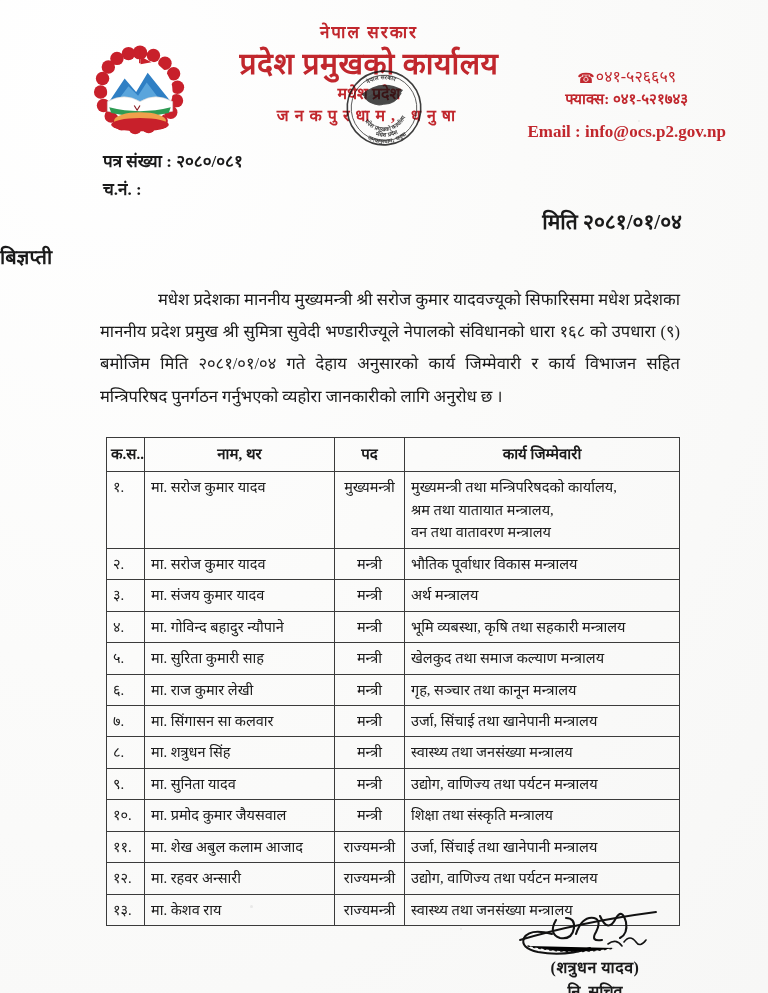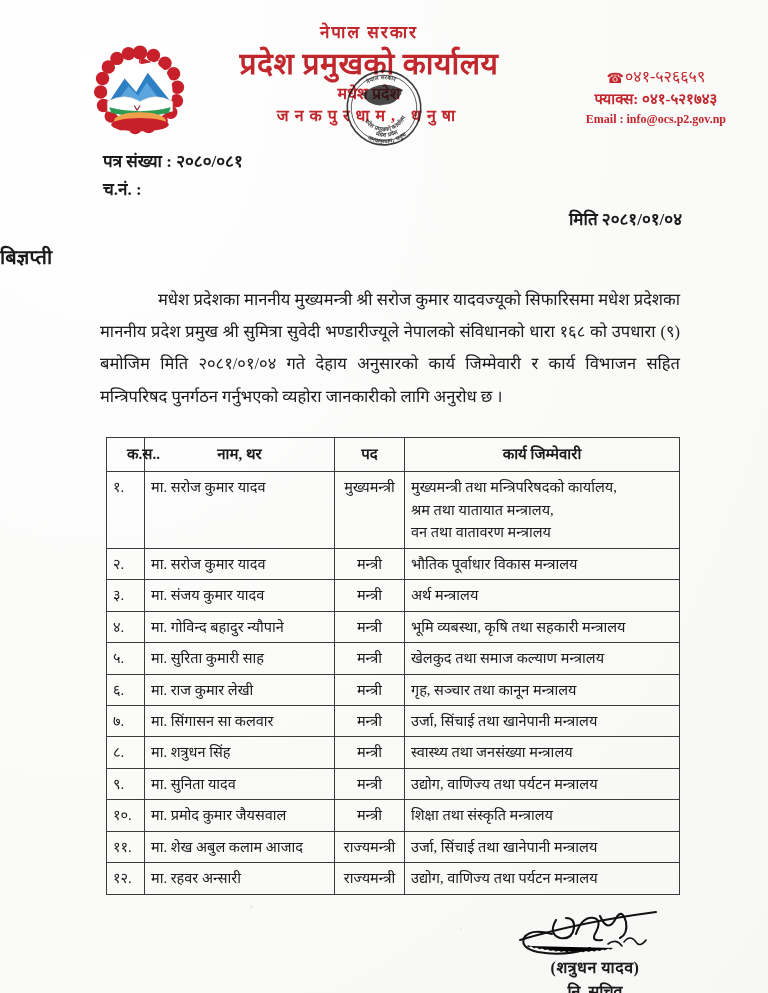--- a/index.html
+++ b/index.html
@@ -102,39 +102,39 @@
     margin-right: 1px;
     vertical-align: -1px;
   }
   .fax-line {
     font-size: 15px;
     font-weight: 700;
     white-space: nowrap;
     text-align: center;
   }
   .email-line {
-    font-size: 12px;
+    font-size: 17px;
     font-weight: 700;
     font-family: "Liberation Serif", serif;
     white-space: nowrap;
-    margin-top: 2px;
+    margin-top: 12px;
   }
 
   
   .refblock {
     position: absolute;
     left: 103px; top: 148px;
     font-size: 17px;
     line-height: 1.65;
     font-weight: 600;
   }
   .date-line {
     position: absolute;
     right: 86px; top: 207px;
-    font-size: 17px;
+    font-size: 21px;
     font-weight: 600;
     white-space: nowrap;
   }
 
   
   .doc-title {
     position: absolute;
     left: 0; right: 0; top: 243px;
     text-align: left;
     font-size: 20px;
@@ -170,21 +170,21 @@
     border: 1px solid #3b3b3b;
     padding: 4px 6px;
     font-size: 14.5px;
     vertical-align: top;
     line-height: 1.55;
     font-weight: 500;
   }
   table.cabinet th {
     font-weight: 700;
     font-size: 15px;
-    padding: 5px 20px;
+    padding: 5px 4px;
   }
   col.c-sn   { width: 38px; }
   col.c-name { width: 190px; }
   col.c-post { width: 70px; }
   col.c-resp { width: auto; }
 
   td.sn   { text-align: left; padding-left: 9px; white-space: nowrap; }
   td.name { text-align: left; padding-left: 10px; }
   td.post { text-align: center; white-space: nowrap; }
   td.resp { text-align: left; padding-left: 9px; }
@@ -439,20 +439,28 @@
             </td>
           </tr>
           <tr>
             <td class="sn">१२.</td>
             <td class="name">मा. रहवर अन्सारी</td>
             <td class="post">राज्यमन्त्री</td>
             <td class="resp">
               <span class="rline">उद्योग, वाणिज्य तथा पर्यटन मन्त्रालय</span>
             </td>
           </tr>
+          <tr>
+            <td class="sn">१३.</td>
+            <td class="name">मा. केशव राय</td>
+            <td class="post">राज्यमन्त्री</td>
+            <td class="resp">
+              <span class="rline">स्वास्थ्य तथा जनसंख्या मन्त्रालय</span>
+            </td>
+          </tr>
         </tbody>
     </table>
   </div>
 
   <div class="sign-area">
     <div class="sign-mark">
       <svg width="210" height="60" viewBox="0 0 210 60" xmlns="http://www.w3.org/2000/svg">
         <g fill="none" stroke="#121212" stroke-width="2.1" stroke-linecap="round">
           <path d="M62 34 Q40 28 34 38 Q30 48 48 52 Q74 57 100 48"></path>
           <path d="M66 20 Q58 34 70 38 Q82 40 84 28 Q85 18 76 18"></path>

